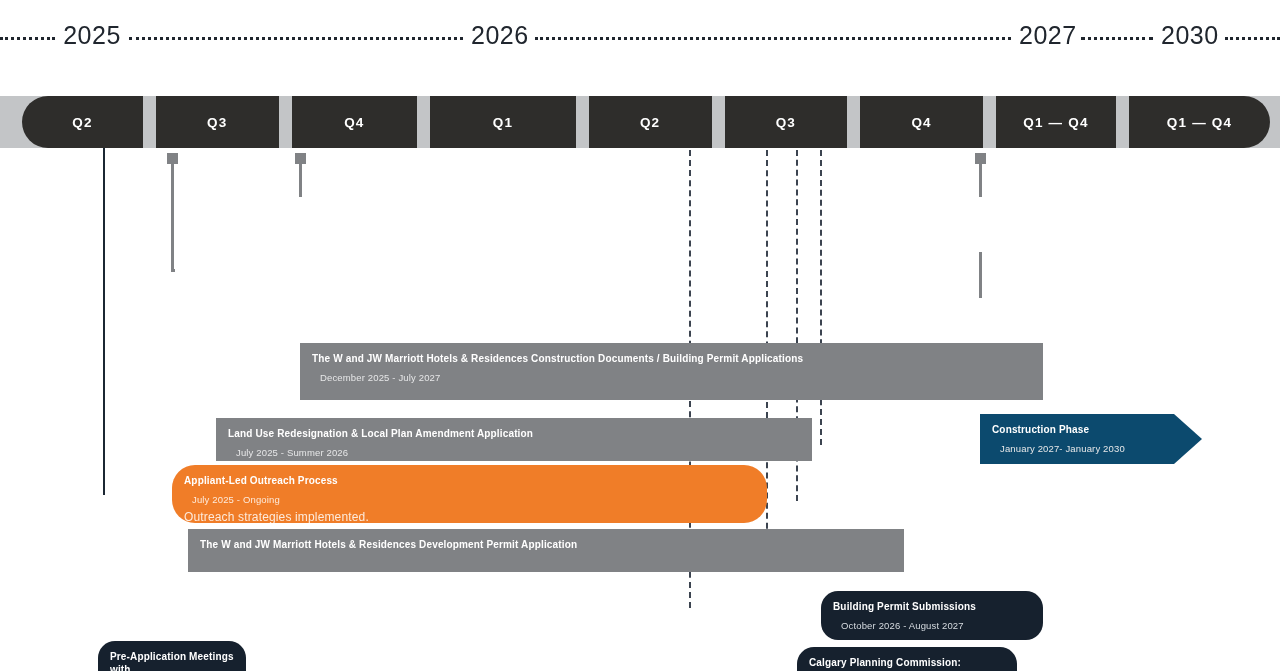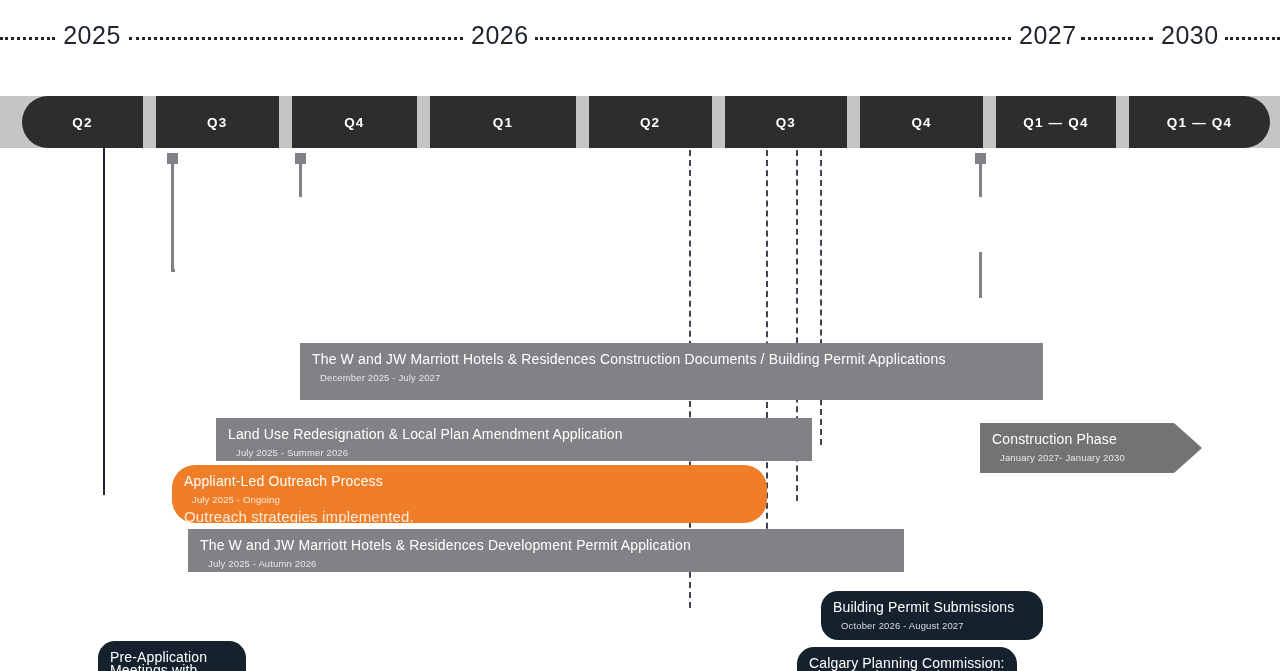--- a/index.html
+++ b/index.html
@@ -110,54 +110,53 @@
     position: absolute;
     box-sizing: border-box;
     padding: 10px 10px 8px 12px;
     overflow: hidden;
   }
   .bar-gray   { background: #808285; }
   .bar-orange { background: #f07d28; border-radius: 23px; }
   .card-dark  { background: #16212e; border-radius: 17px; }
 
   .bar-title {
-    font-size: 14px;
-    font-weight: normal;
+    font-size: 10px;
+    font-weight: bold;
     color: #ffffff;
     letter-spacing: 0.15px;
     line-height: 12.5px;
     margin: 0;
     white-space: pre-line;
   }
   .bar-sub {
     font-size: 9.5px;
     font-weight: 400;
     color: #e6e7e8;
     letter-spacing: 0.15px;
     line-height: 12px;
     margin: 6px 0 0 0;
     padding-left: 8px;
   }
   .bar-orange .bar-sub { color: #fdeadb; }
   .bar-note {
-    font-size: 15px;
+    font-size: 12px;
     color: #fdeadb;
     letter-spacing: 0.15px;
     line-height: 12px;
     margin: 5px 0 5px 0;
   }
   .card-dark .bar-title { color: #ffffff; }
   .card-dark .bar-sub   { color: #d6dbe0; }
 
   
   #construction-phase-bar {
     position: absolute;
-    background: #737373;
+    background: #0c4a6e;
     clip-path: polygon(0 0, calc(100% - 28px) 0, 100% 50%, calc(100% - 28px) 100%, 0 100%);
-    margin-top: 9px;
   }
 </style>
 </head>
 <body>
 
 <div id="year-header">
     <div class="year-dots" style="left: 0px; width: 55px;"></div>
     <div class="year-dots" style="left: 129px; width: 334px;"></div>
     <div class="year-dots" style="left: 535px; width: 476px;"></div>
     <div class="year-dots" style="left: 1081px; width: 72px;"></div>
@@ -212,21 +211,20 @@
         <div class="bar-title">Land Use Redesignation &amp; Local Plan Amendment Application</div>
         <div class="bar-sub">July 2025 - Summer 2026</div>
       </div>
       <div class="bar bar-orange" style="left: 172px; top: 317px; width: 595px; height: 58px;">
         <div class="bar-title">Appliant-Led Outreach Process</div>
         <div class="bar-sub">July 2025 - Ongoing</div>
         <div class="bar-note">Outreach strategies implemented.</div>
       </div>
       <div class="bar bar-gray" style="left: 188px; top: 381px; width: 716px; height: 43px;">
         <div class="bar-title">The W and JW Marriott Hotels &amp; Residences Development Permit Application</div>
-        <div class="bar-sub">July 2025 - Autumn 2026</div>
       </div>
       <div class="bar card-dark" style="left: 821px; top: 443px; width: 222px; height: 49px;">
         <div class="bar-title">Building Permit Submissions</div>
         <div class="bar-sub">October 2026 - August 2027</div>
       </div>
       <div class="bar card-dark" style="left: 797px; top: 499px; width: 220px; height: 51px;">
         <div class="bar-title">Calgary Planning Commission:
 The W and JW Marriott Hotels &amp; Residences DP</div>
       </div>
       <div class="bar card-dark" style="left: 98px; top: 493px; width: 148px; height: 51px;">

